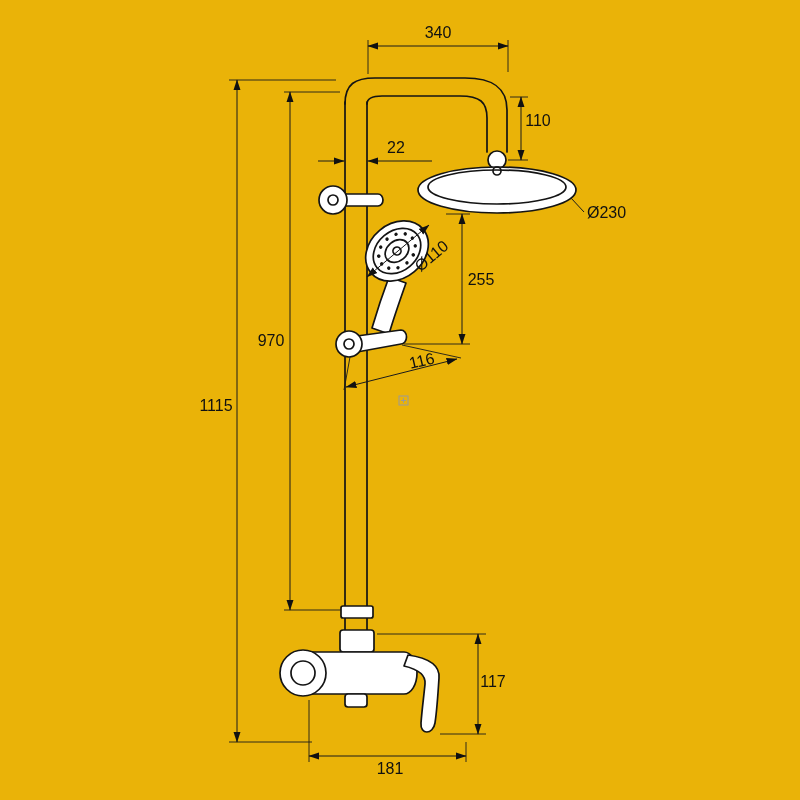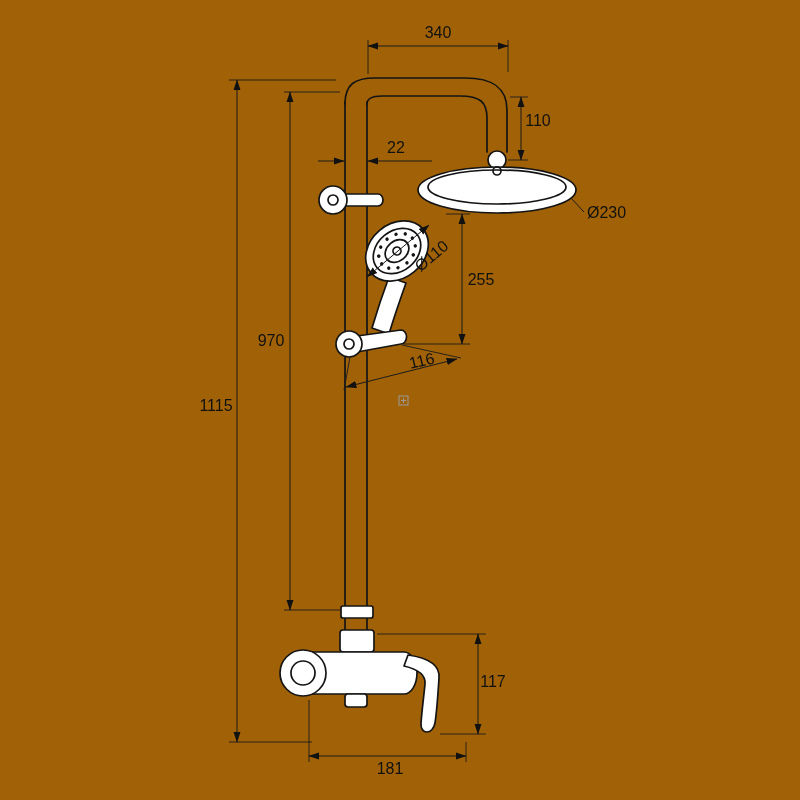--- a/index.html
+++ b/index.html
@@ -1,16 +1,16 @@
 <!DOCTYPE html>
 <html><head>
 <meta charset="utf-8">
 <style>
   html,body{margin:0;padding:0;background:#fff;}
-  .stage{position:relative;width:800px;height:800px;background:#a16207;overflow:hidden;
+  .stage{position:relative;width:800px;height:800px;background:#eab308;overflow:hidden;
          font-family:"Liberation Sans",sans-serif;}
   svg{position:absolute;left:0;top:0;}
   .draw{stroke:#141414;stroke-width:1.7;fill:none;stroke-linejoin:round;stroke-linecap:round;}
   .drawf{stroke:#141414;stroke-width:1.7;fill:#ffffff;stroke-linejoin:round;}
   .dim{stroke:#1b1b1b;stroke-width:1;fill:none;}
   .ext{stroke:#1b1b1b;stroke-width:0.9;fill:none;}
   .dim-label{font:16px "Liberation Sans",sans-serif;fill:#111;}
   .mark{stroke:#9a9a9a;stroke-width:1;fill:none;}
 </style>
 </head>

